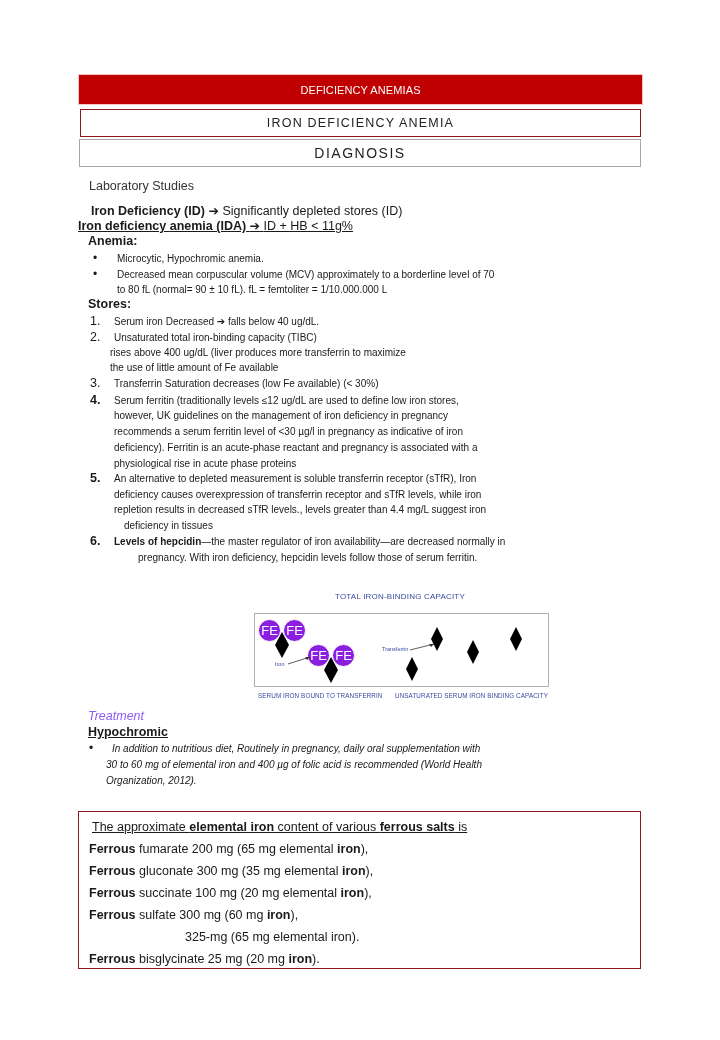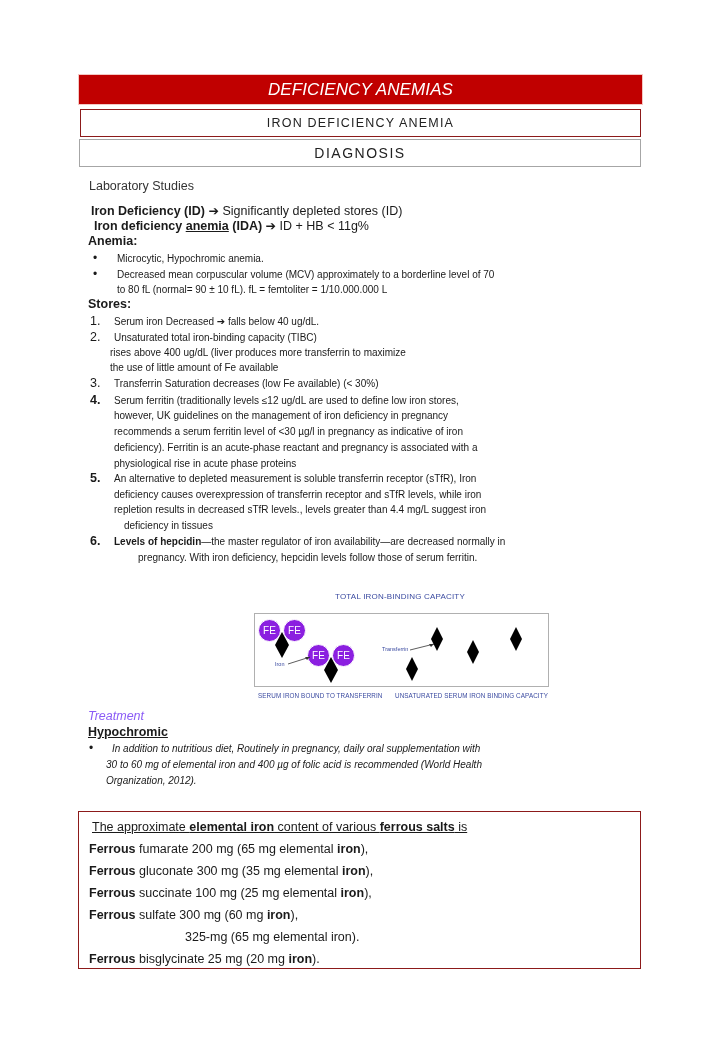--- a/index.html
+++ b/index.html
@@ -1,56 +1,56 @@
 <!DOCTYPE html>
 <html><head>
 <meta charset="utf-8">
 <style>
   html,body{margin:0;padding:0;background:#ffffff;}
   body{width:720px;height:1040px;position:relative;overflow:hidden;
        font-family:"Liberation Sans", "DejaVu Sans", sans-serif;color:#1a1a1a;}
   .abs{position:absolute;}
   .banner{left:79px;top:75px;width:563px;height:29px;background:#c00000;color:#fff;
-          font-size:17px;display:flex;align-items:center;justify-content:center;letter-spacing:0.1px;
-          box-shadow:0 0 0 1px #f4c7c3;font-style:italic;}
+          font-size:11px;display:flex;align-items:center;justify-content:center;letter-spacing:0.1px;
+          box-shadow:0 0 0 1px #f4c7c3;}
   .box1{left:80px;top:109px;width:559px;height:26px;border:1.3px solid #8c1a1a;
         display:flex;align-items:center;justify-content:center;font-size:12.5px;letter-spacing:1.2px;color:#222;}
   .box2{left:79px;top:139px;width:560px;height:26px;border:1.3px solid #a6a6a6;
         display:flex;align-items:center;justify-content:center;font-size:14px;letter-spacing:1.5px;color:#222;}
   .t{font-size:12.5px;line-height:15px;white-space:nowrap;}
   .lab{left:89px;top:179px;color:#333;}
   b{font-weight:bold;}
   u{text-decoration:underline;}
   .bullet{position:absolute;font-size:12px;}
   .num{position:absolute;font-size:12.5px;}
   .line{position:absolute;font-size:10px;line-height:15px;white-space:nowrap;}
   .diagram{left:254px;top:613px;width:293px;height:72px;border:1px solid #b0b0b0;}
   .dtitle{left:255px;top:592px;width:290px;text-align:center;font-size:8px;color:#3a4aa0;letter-spacing:0.2px;}
   .dcap{font-size:6.3px;color:#3a4aa0;letter-spacing:0.1px;white-space:nowrap;}
   .fe{position:absolute;width:21px;height:21px;border-radius:50%;background:#8b1fe0;
-      color:#fff;font-size:10px;display:flex;align-items:center;justify-content:center;border:1px solid #fff;}
+      color:#fff;font-size:13px;display:flex;align-items:center;justify-content:center;border:1px solid #fff;}
   .dlabel{position:absolute;font-size:5.5px;color:#3a4aa0;}
   .bottom{left:78px;top:811px;width:561px;height:156px;border:1.3px solid #8c1a1a;}
   .bl{position:absolute;left:10px;font-size:12.5px;white-space:nowrap;}
 </style>
 </head>
 <body>
 
 <div class="abs banner">DEFICIENCY ANEMIAS</div>
 <div class="abs box1">IRON DEFICIENCY ANEMIA</div>
 <div class="abs box2">DIAGNOSIS</div>
 
 <div class="abs t lab">Laboratory Studies</div>
 
 <div class="abs t" style="left:91px;top:204px;">
   <b>Iron Deficiency (ID)</b>
   <span>➔</span>
   <span>Significantly depleted stores (ID)</span>
 </div>
-<div class="abs t" style="left:94px;top:219px;">
+<div class="abs t" style="left:78px;top:219px;text-decoration:underline;">
   <b><span>Iron deficiency </span><u>anemia</u><span> (IDA)</span></b>
   <span>➔</span>
   <span>ID + HB &lt; 11g%</span>
 </div>
 <div class="abs t" style="left:88px;top:234px;font-weight:bold;">Anemia:</div>
 
 <span class="bullet" style="left:93px;top:251px;">•</span>
 <div class="line" style="left:117px;top:251px;">Microcytic,  Hypochromic anemia.</div>
 <span class="bullet" style="left:93px;top:267px;">•</span>
 <div class="line" style="left:117px;top:267px;">Decreased  mean corpuscular volume  (MCV) approximately to a borderline level of 70</div>
@@ -135,17 +135,17 @@
 <div class="line" style="left:112px;top:741px;font-style:italic;">In addition to nutritious diet, Routinely in pregnancy, daily oral supplementation with</div>
 <div class="line" style="left:106px;top:757px;font-style:italic;">30 to 60 mg of elemental iron and 400 µg of folic acid is recommended (World Health</div>
 <div class="line" style="left:106px;top:773px;font-style:italic;">Organization, 2012).</div>
 
 <div class="abs bottom">
   <div class="bl" style="left:13px;top:8px;text-decoration:underline;">
     <span>The approximate </span><b>elemental iron</b><span> content of various </span><b>ferrous salts</b><span> is</span>
   </div>
   <div class="bl" style="top:30px;"><b>Ferrous</b><span> fumarate 200 mg (65 mg  elemental </span><b>iron</b><span>),</span></div>
   <div class="bl" style="top:52px;"><b>Ferrous</b><span> gluconate 300 mg (35 mg  elemental </span><b>iron</b><span>),</span></div>
-  <div class="bl" style="top:74px;"><b>Ferrous</b><span> succinate 100 mg (25 mg  elemental </span><b>iron</b><span>),</span></div>
+  <div class="bl" style="top:74px;"><b>Ferrous</b><span> succinate 100 mg (20 mg  elemental </span><b>iron</b><span>),</span></div>
   <div class="bl" style="top:96px;"><b>Ferrous</b><span> sulfate 300 mg (60 mg </span><b>iron</b><span>),</span></div>
   <div class="bl" style="left:106px;top:118px;">325-mg (65 mg elemental iron).</div>
   <div class="bl" style="top:140px;"><b>Ferrous</b><span> bisglycinate 25 mg (20 mg </span><b>iron</b><span>).</span></div>
 </div>
 
 </body></html>

